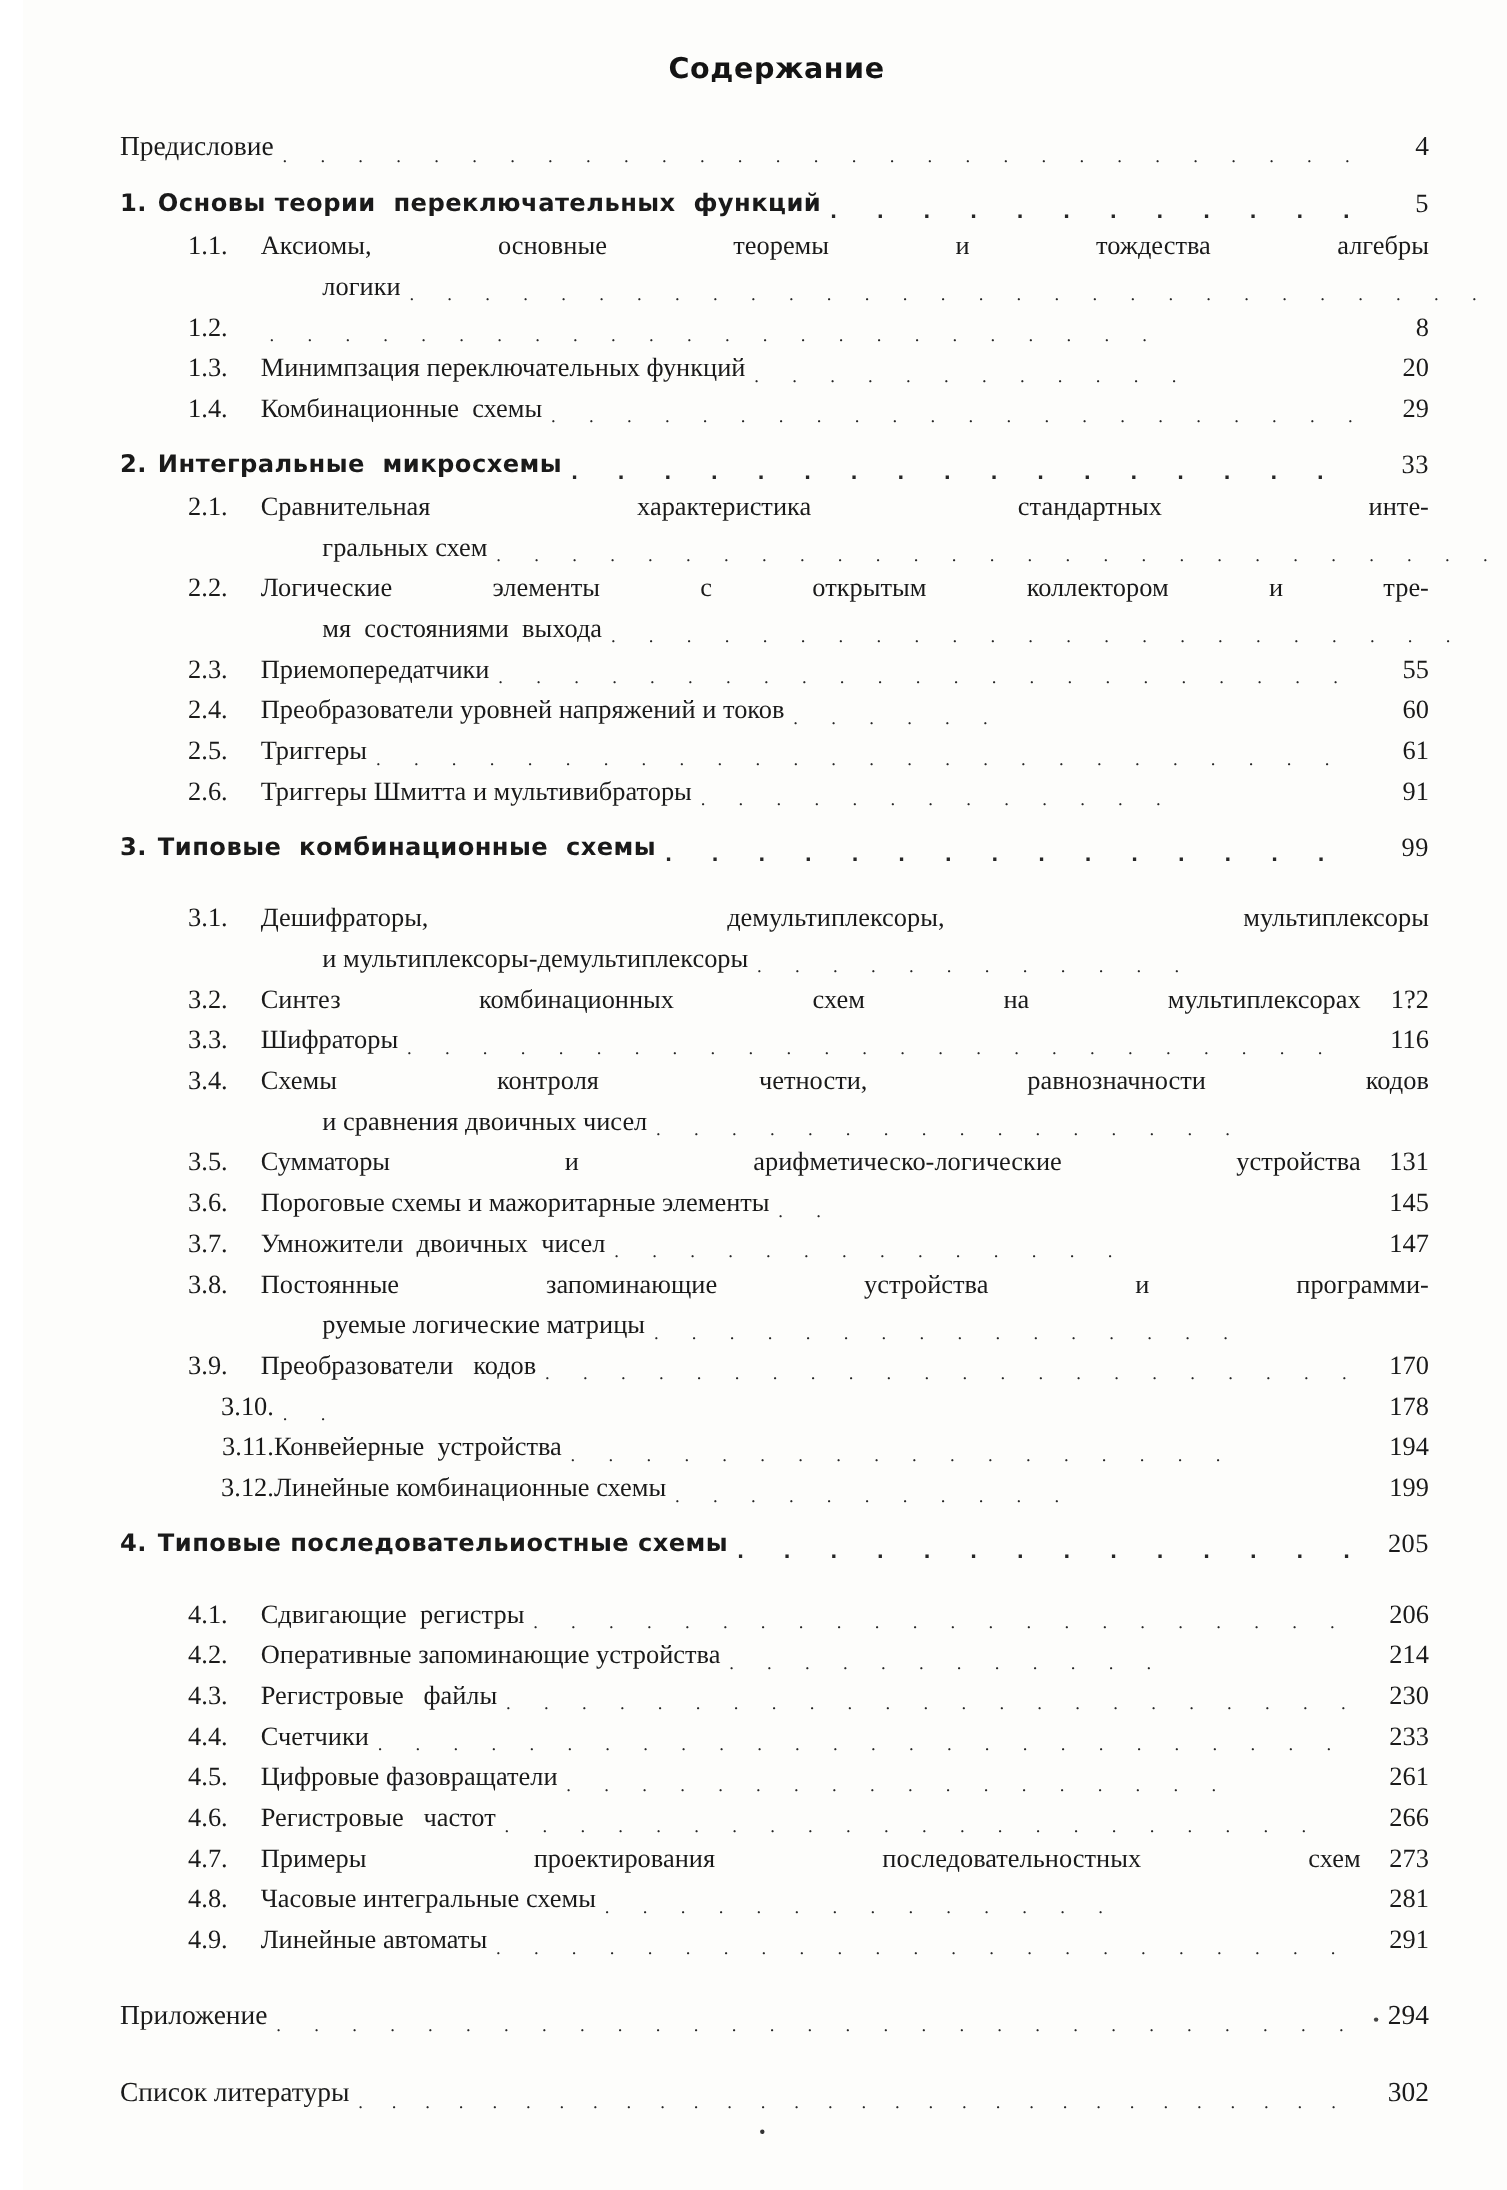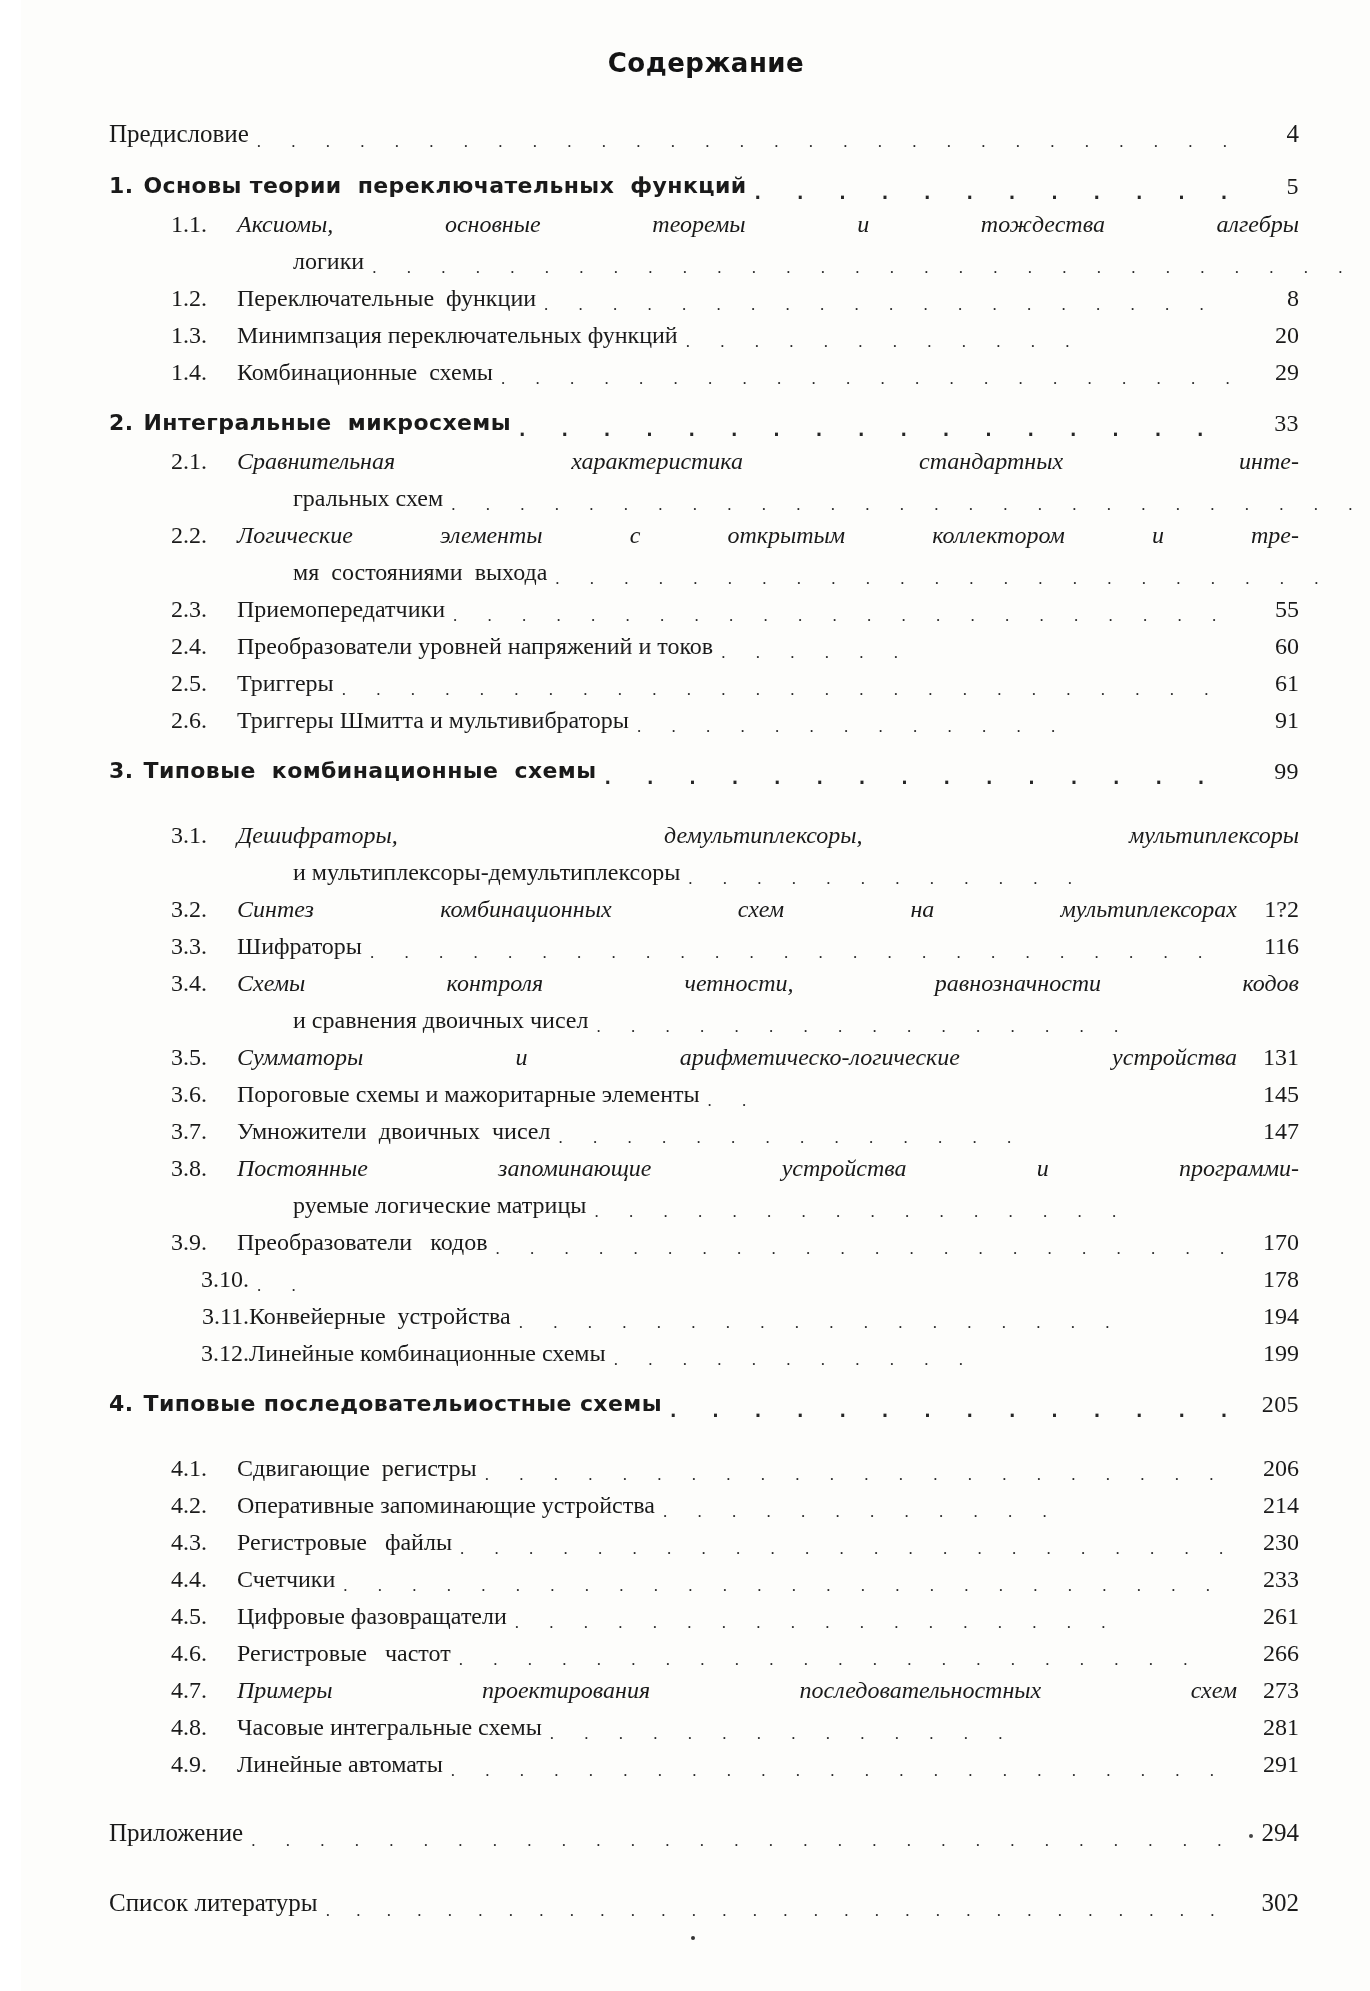--- a/index.html
+++ b/index.html
@@ -58,21 +58,20 @@
   .txt {
     flex: 0 0 auto;
     white-space: pre;
   }
   .txt.justify {
     flex: 1 1 auto;
     white-space: normal;
     text-align: justify;
     text-align-last: justify;
     word-spacing: 0px;
-    font-style: italic;
   }
   .leader {
     flex: 1 1 auto;
     overflow: hidden;
     white-space: nowrap;
     margin: 0 6px 4px 8px;
     letter-spacing: 13px;
     color: #262626;
     font-size: 17px;
     line-height: 1;
@@ -178,21 +177,20 @@
       <div class="cont">
         <span class="txt">логики</span>
         <span class="leader">. . . . . . . . . . . . . . . . . . . . . . . . . . . . . . . . .</span>
         <span class="page-no">5</span>
       </div>
     </div>
 
     <div class="entry sec indent1">
       <div class="row">
         <span class="num">1.2.</span>
-        <span class="txt">Переключательные  функции</span>
         <span class="leader">. . . . . . . . . . . . . . . . . . . . . . . .</span>
         <span class="page-no">8</span>
       </div>
     </div>
 
     <div class="entry sec indent1">
       <div class="row">
         <span class="num">1.3.</span>
         <span class="txt">Минимпзация переключательных функций</span>
         <span class="leader">. . . . . . . . . . . .</span>

